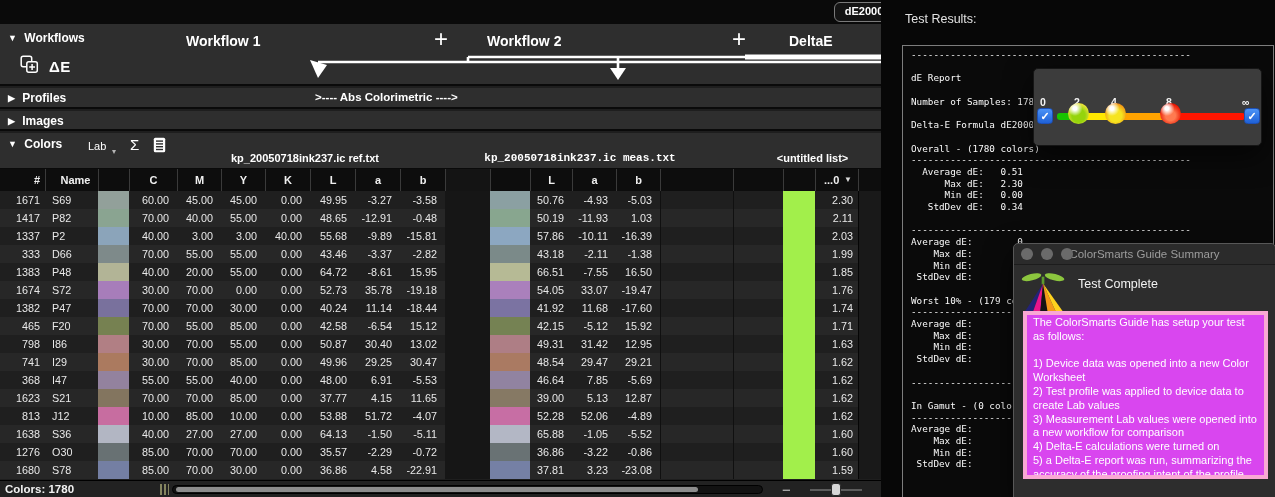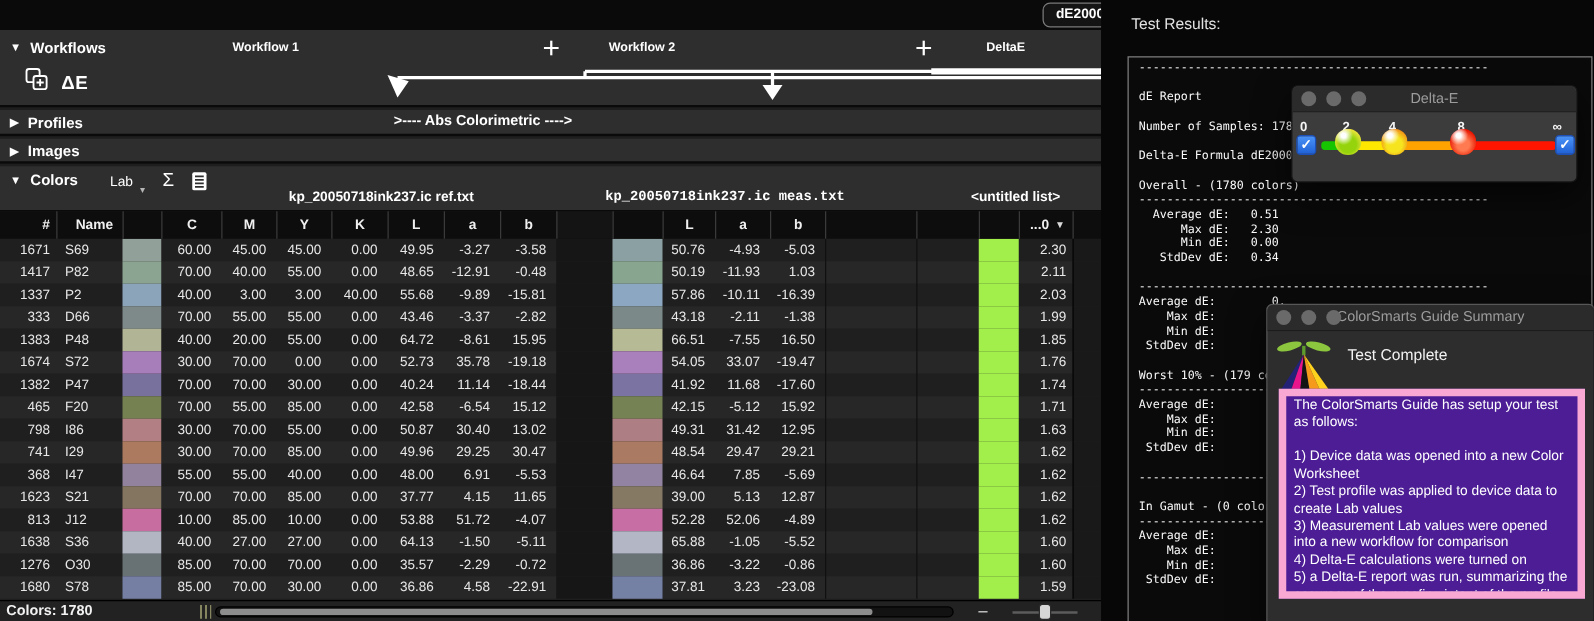--- a/index.html
+++ b/index.html
@@ -16,21 +16,21 @@
             color:#fff; font-weight:bold; font-size:11px; text-align:center; line-height:17px; }
 
   .bar { position:absolute; left:0; width:881px; background:#2e2e2e; }
   .wf-bar { top:24px; height:62px; border-bottom:2px solid #0a0a0a; }
   .profiles-bar { top:88px; height:21px; border-bottom:2px solid #0a0a0a; }
   .images-bar { top:111px; height:20px; border-bottom:2px solid #0a0a0a; }
   .colors-bar { top:133px; height:36px; border-bottom:1px solid #0a0a0a; }
 
   .sec-label { position:absolute; left:8px; color:#fff; font-weight:bold; font-size:12px; }
   .tri { font-size:9px; margin-right:4px; vertical-align:1px; }
-  .wf-name { position:absolute; color:#fff; font-weight:bold; font-size:10px; top:9px; }
+  .wf-name { position:absolute; color:#fff; font-weight:bold; font-size:14px; top:9px; }
   .plus { position:absolute; top:0px; color:#fff; font-size:24px; font-weight:300; line-height:30px; }
 
   .tool-icons { position:absolute; left:20px; top:30px; height:24px; display:flex; gap:10px; align-items:center; }
   .de-tool { color:#fff; font-size:15px; font-weight:bold; letter-spacing:.5px; }
 
   #wf-lines { position:absolute; left:300px; top:50px; width:581px; height:40px; pointer-events:none; }
 
   .intent { position:absolute; left:315px; top:3px; color:#fff; font-weight:bold; font-size:11.5px; }
 
   .mode-ctl { position:absolute; left:88px; top:7px; color:#fff; font-size:11px; }
@@ -113,21 +113,21 @@
      radial-gradient(circle at 50% 60%, #f6e41f 0 38%, #f0a018 68%, #d83318 100%); }
   .ball3 { left:126px; background:
      radial-gradient(circle at 33% 26%, #fff 0 9%, rgba(255,255,255,0) 36%),
      radial-gradient(circle at 50% 60%, #ff7a50 0 30%, #e81500 72%, #a80000 100%); }
 
   #sum-win { left:1013px; top:243px; width:263px; height:260px; z-index:11; background:#2d2d2d;
              border:1px solid #575757; border-radius:5px 5px 0 0; }
   .sum-head { position:absolute; left:64px; top:33px; color:#f2f2f2; font-size:12.5px; }
   .hat { position:absolute; left:6px; top:25px; }
   .sum-text { position:absolute; left:9px; top:67px; width:245px; height:168px;
-              background:#4c1d95; border:6px solid #f9a8d4; padding:1px 6px; overflow:hidden; }
+              background:#d946ef; border:4px solid #f9a8d4; padding:1px 6px; overflow:hidden; }
   .spara { color:#fff; font-size:11px; line-height:13.8px; min-height:13.8px; }
 </style>
 </head>
 <body>
 
 <div id="screen">
 
   <div id="main-window">
 
     <div class="top-strip">
@@ -637,28 +637,20 @@
           <div class="rline">--------------------------------------------------</div>
           <div class="rline">Average dE:        n</div>
           <div class="rline">    Max dE:        n</div>
           <div class="rline">    Min dE:        n</div>
           <div class="rline"> StdDev dE:        n</div>
         </div>
     </div>
   </div>
 
   <div class="fwin" id="de-win">
-    <div class="titlebar">
-      <div class="lights">
-        <div class="light"></div>
-        <div class="light"></div>
-        <div class="light"></div>
-      </div>
-      <div class="wtitle">Delta-E</div>
-    </div>
     <div id="de-ticks">
         <span class="tick" style="left: 6px;">0</span>
         <span class="tick" style="left: 40px;">2</span>
         <span class="tick" style="left: 77px;">4</span>
         <span class="tick" style="left: 132px;">8</span>
         <span class="tick" style="left: 208px;">∞</span>
       </div>
     <div class="de-bar-strip" style="background:linear-gradient(90deg,#17c400 0 11.7%,#ffe800 11.7% 31.4%,#ffa300 31.4% 60.6%,#ff1500 60.6% 100%);"></div>
     <div class="cb left">✓</div>
     <div class="cb right">✓</div>

